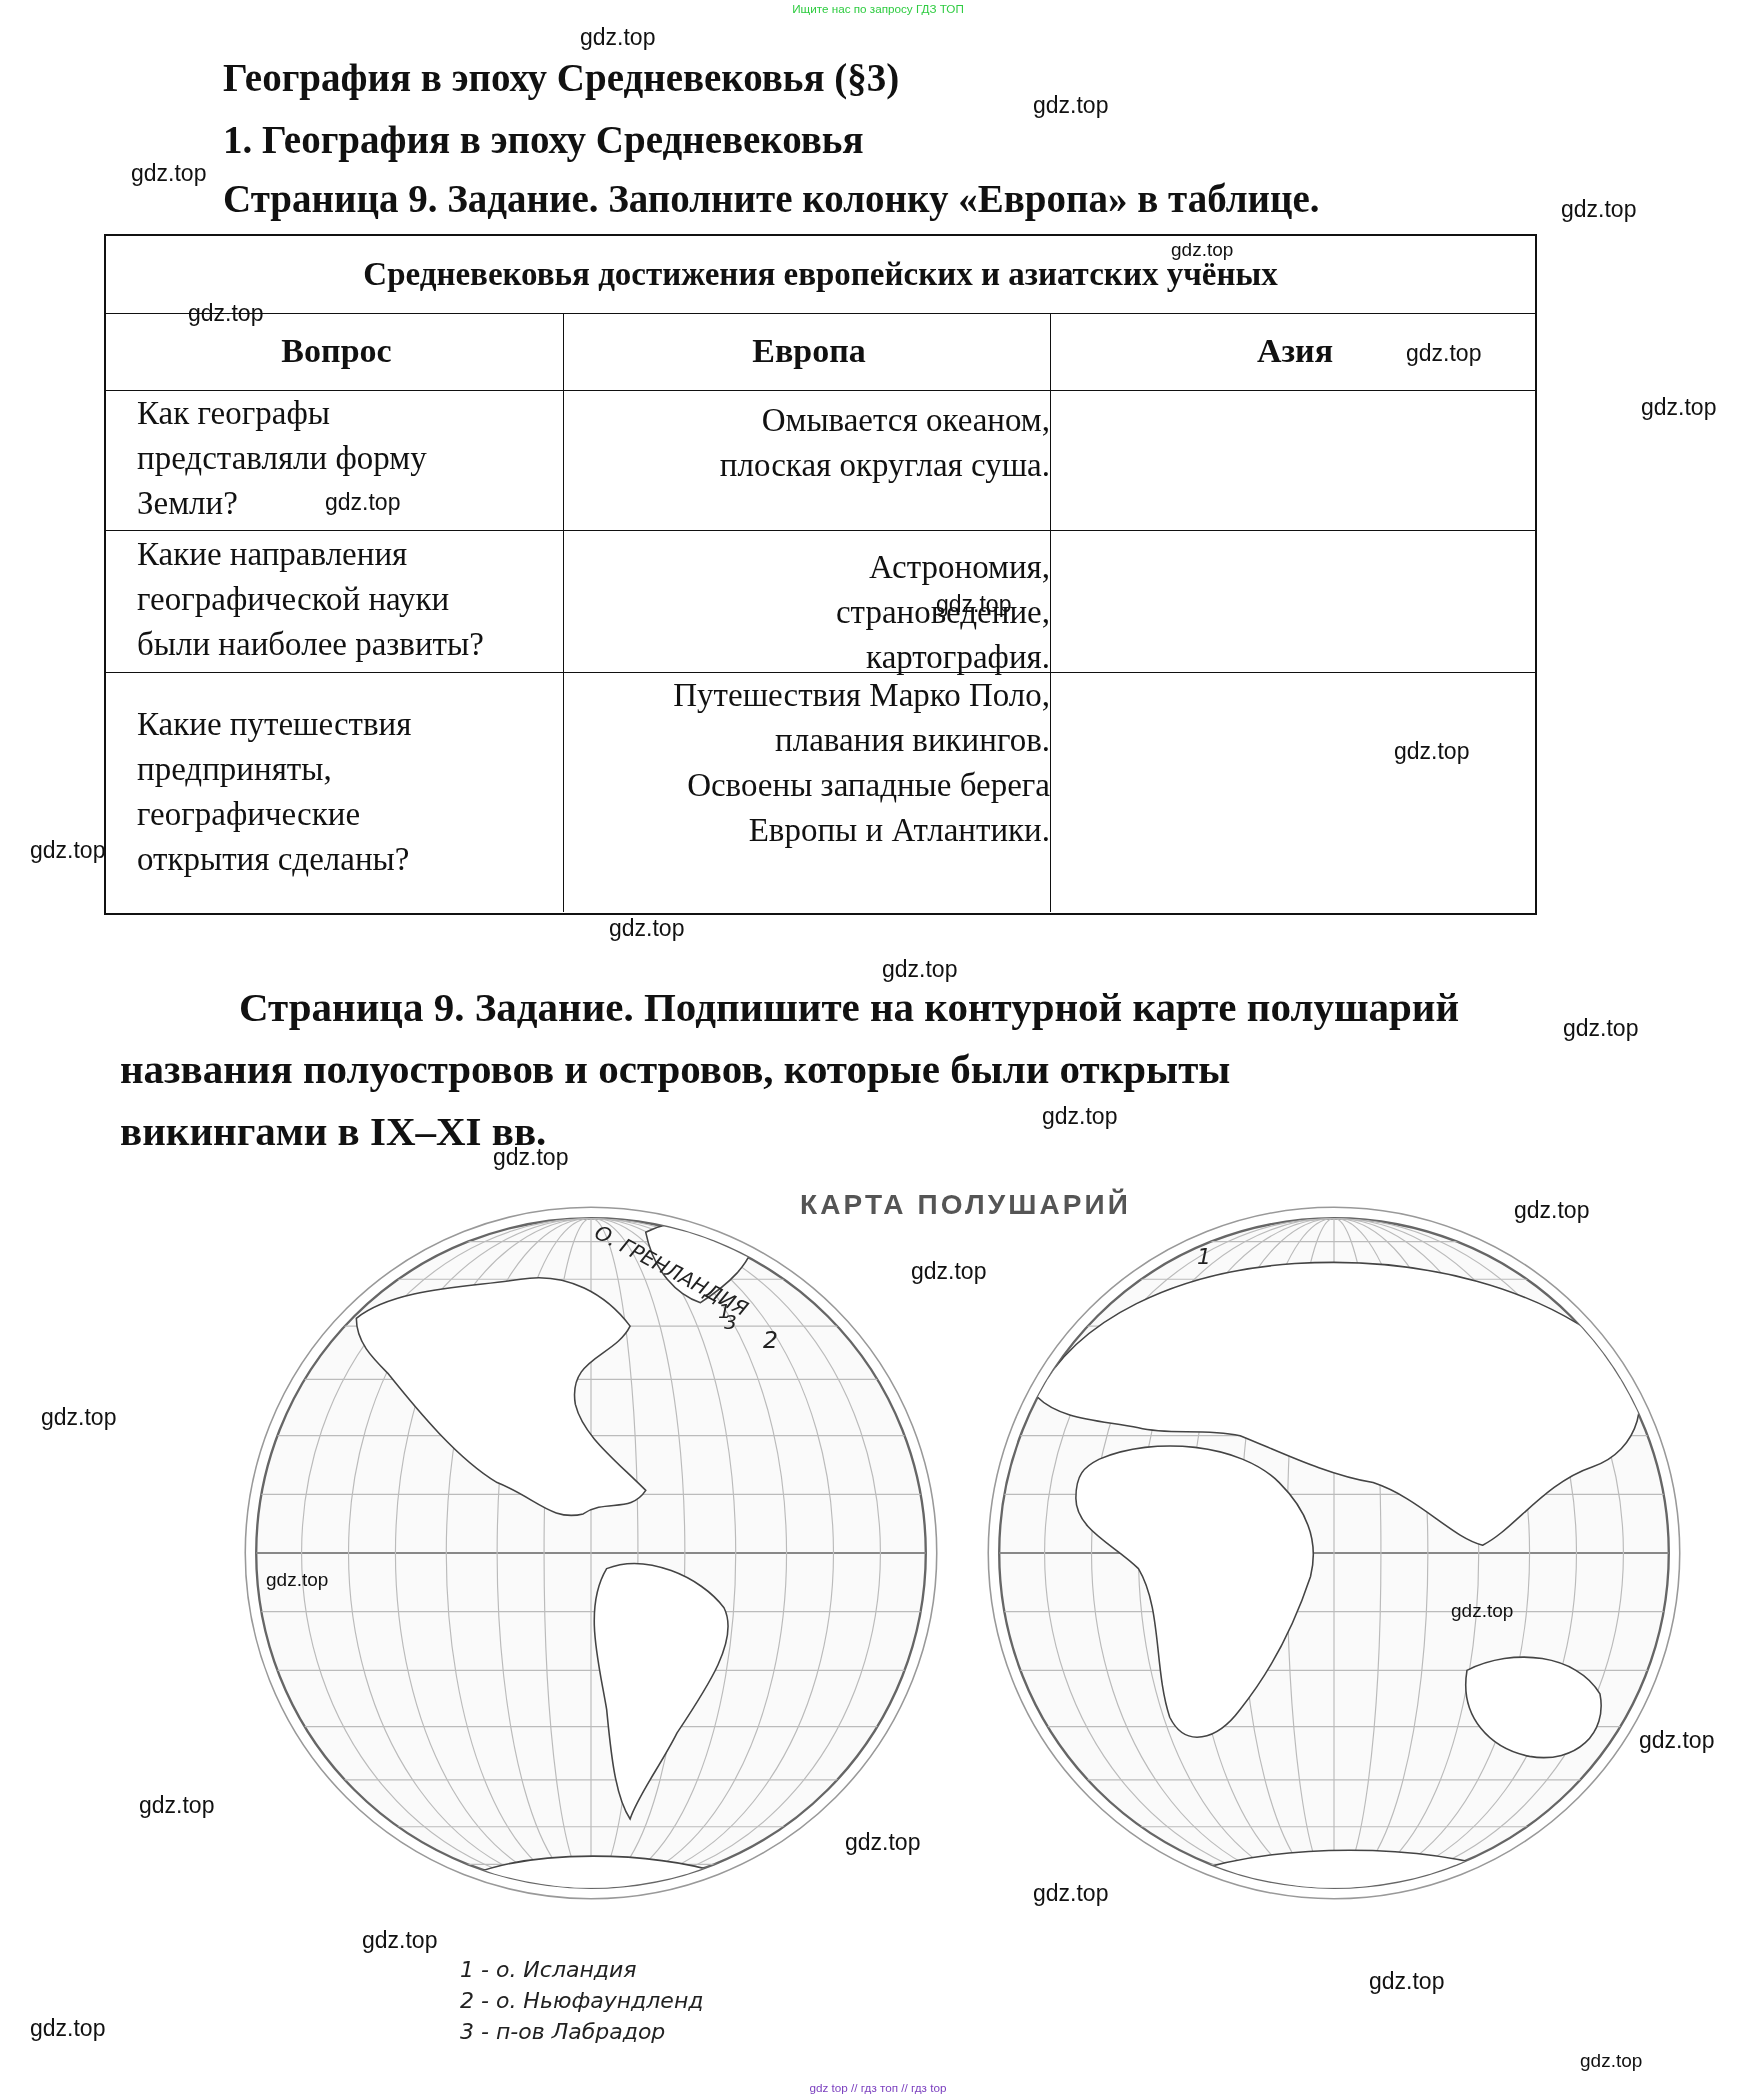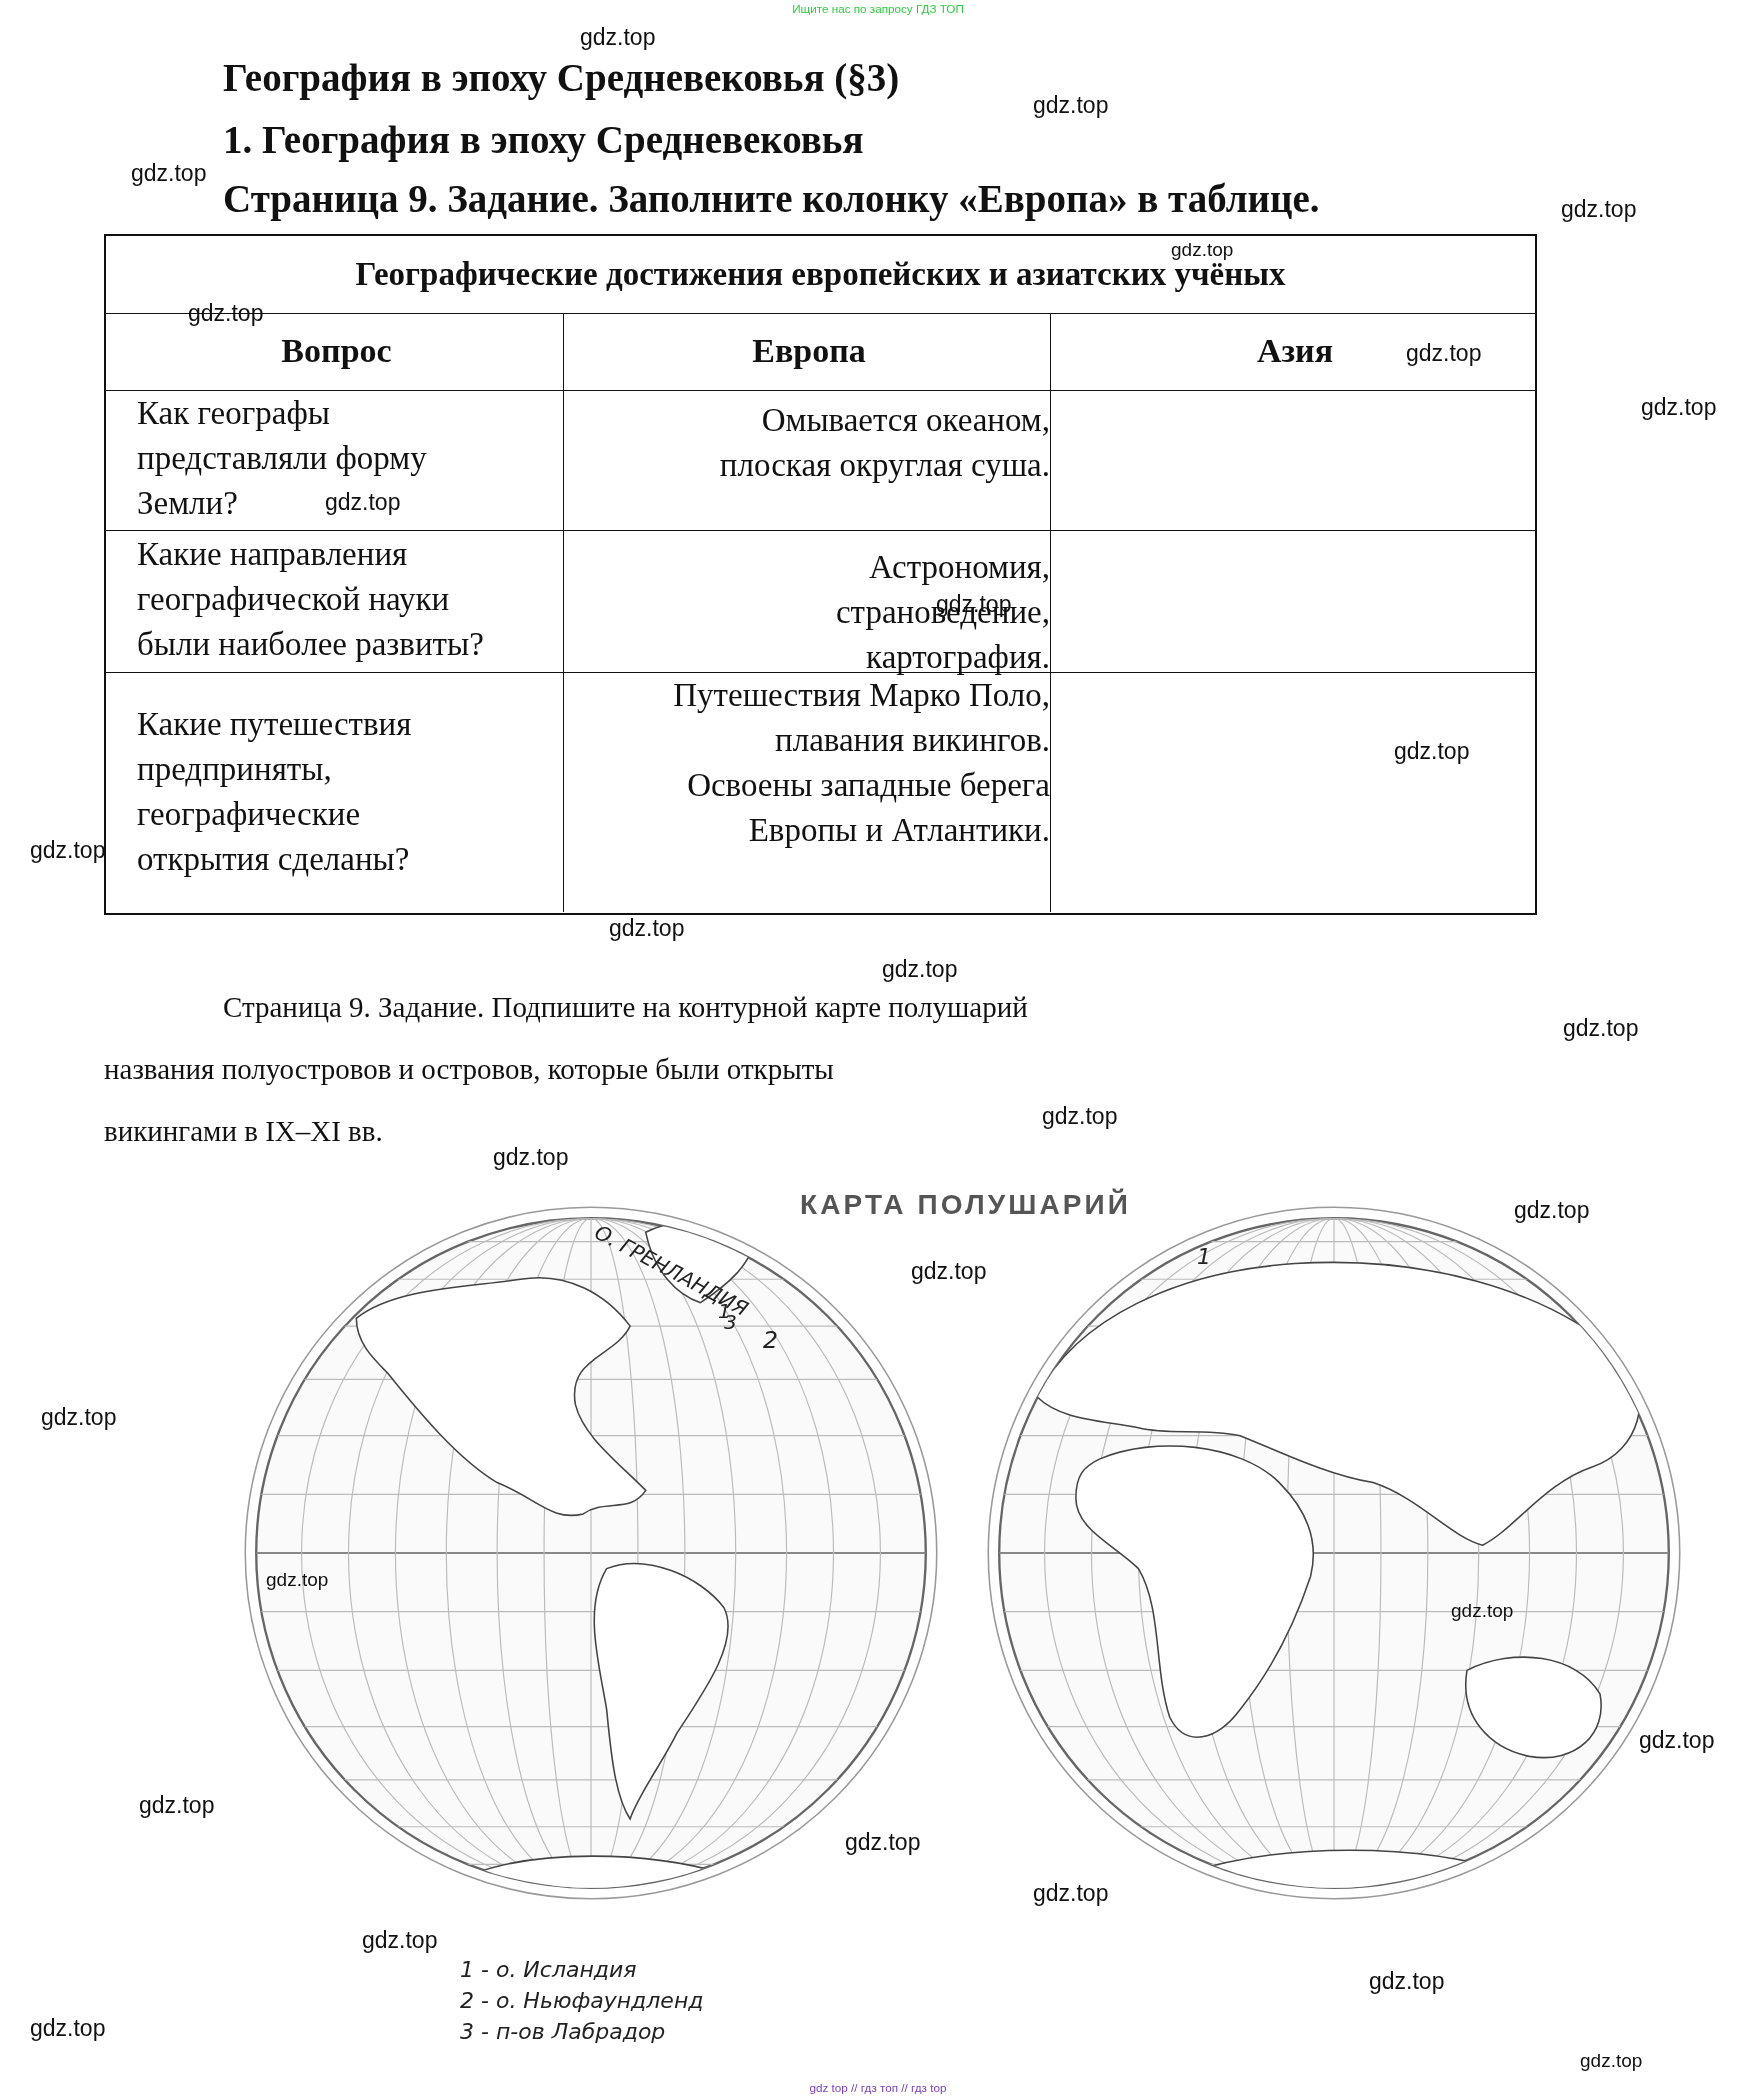--- a/index.html
+++ b/index.html
@@ -35,21 +35,21 @@
   .row:last-child { border-bottom: none; }
   .cell {
     position: absolute; top: 0; bottom: 0; box-sizing: border-box;
     font-size: 33px; line-height: 45px;
   }
   .c1 { left: 0; width: 458px; border-right: 1.6px solid #111; padding-left: 31px; }
   .c2 { left: 458px; width: 487px; border-right: 1.6px solid #111; text-align: right; }
   .c3 { left: 945px; right: 0; }
   .hdr .cell { font-weight: bold; font-size: 34px; text-align: center; line-height: 75px; padding-left: 4px; }
   .task2 {
-    left: 104px; top: 976px; width: 1494px; font-weight: normal; font-size: 29px; line-height: 62px;
+    left: 120px; top: 976px; width: 1494px; font-weight: bold; font-size: 41px; line-height: 62px;
     text-align: justify; text-align-last: left;
   }
   .task2 .indent { display: inline-block; width: 119px; }
   .globe { position: absolute; }
   .maptitle {
     left: 800px; top: 1189px; font-family: "Liberation Sans", sans-serif;
     font-size: 28px; letter-spacing: 3.1px; color: #555; font-weight: bold;
   }
   .hand {
     font-family: "DejaVu Sans", sans-serif; font-style: italic; color: #222;
@@ -59,21 +59,21 @@
 </head>
 <body>
 
 <div class="abs banner top">Ищите нас по запросу ГДЗ ТОП</div>
 
 <div class="abs h h1" style="left:223px; top:55px;">География в эпоху Средневековья (§3)</div>
 <div class="abs h h1" style="left:223px; top:117px;">1. География в эпоху Средневековья</div>
 <div class="abs h h1" style="left:223px; top:176px;">Страница 9. Задание. Заполните колонку «Европа» в таблице.</div>
 
 <div class="table">
-  <div class="cap">Географические достижения европейских и азиатских учёных</div>
+  <div class="cap">Средневековья достижения европейских и азиатских учёных</div>
   <div class="row hdr" style="top:77px; height:77px;">
     <div class="cell c1">Вопрос</div>
     <div class="cell c2">Европа</div>
     <div class="cell c3">Азия</div>
   </div>
   <div class="row" style="top:153px; height:141px;">
     <div class="cell c1" style="padding-top:1.6px;">
       <div>Как географы</div>
       <div>представляли форму</div>
       <div>Земли?</div>

